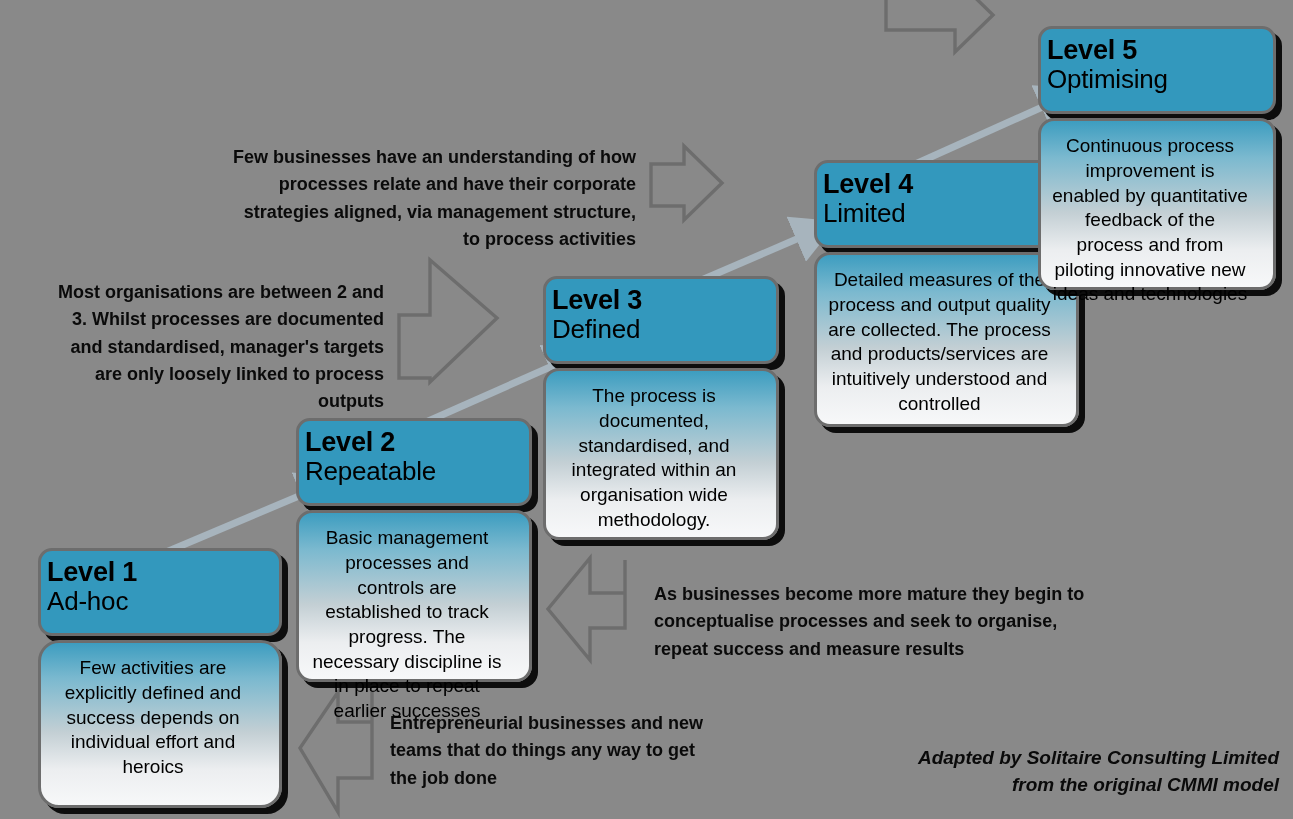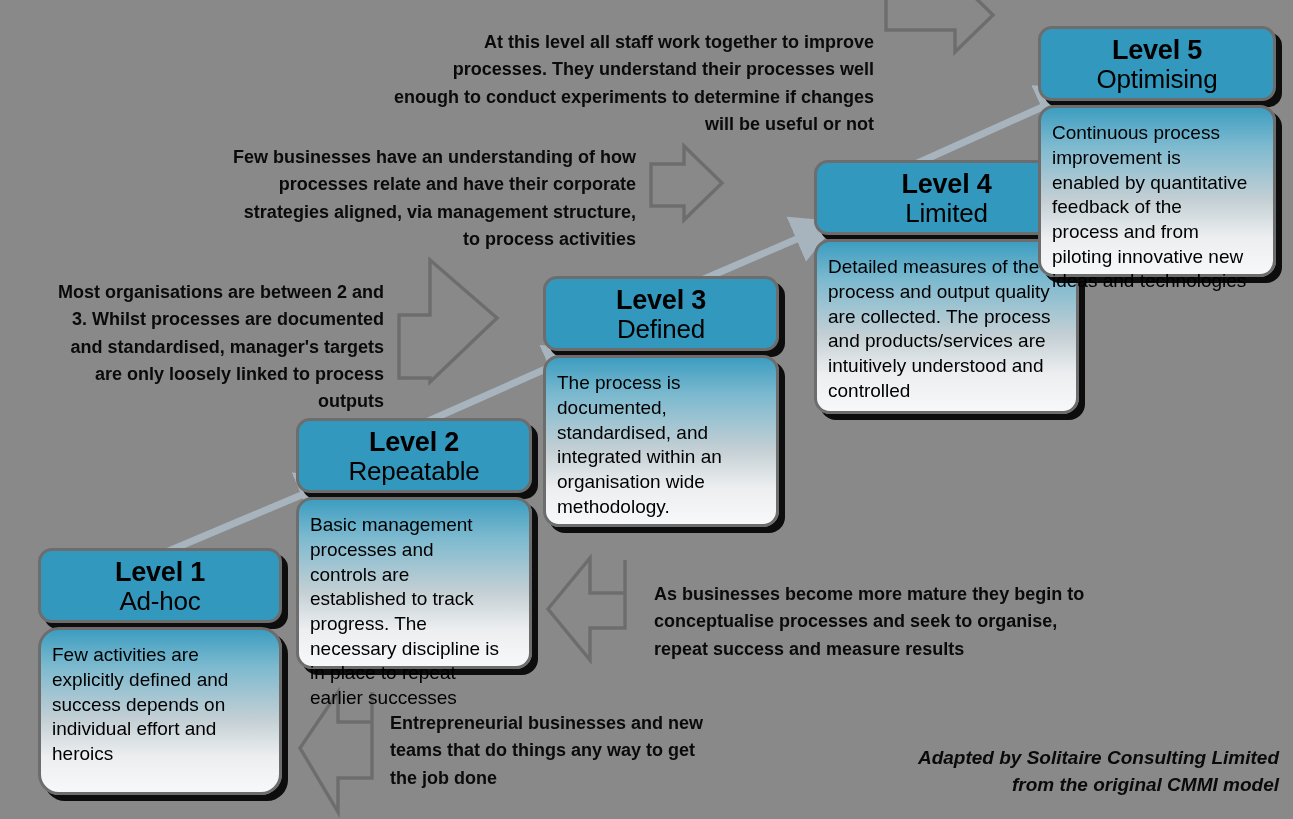--- a/index.html
+++ b/index.html
@@ -19,40 +19,40 @@
   #blockarrows{position:absolute;left:0;top:0;width:1293px;height:819px;z-index:2;}
 
   
   .level{position:absolute;z-index:4;width:240px;}
   .lvl-head{
     position:relative;
     background:#3398bd;
     border:3px solid #6d6d6d;
     border-radius:14px;
     box-shadow:6px 6px 0 #0d0d0d;
-    text-align:center;
-    padding:7px 6px 4px 6px;
+    text-align:left;
+    padding:7px 6px 17px 6px;
     box-sizing:border-box;
   }
   .lvl-num{
     font-size:27px;font-weight:bold;color:#000;
     line-height:1.08;letter-spacing:-0.2px;
   }
   .lvl-name{
     font-size:26px;font-weight:normal;color:#000;
     line-height:1.12;letter-spacing:-0.2px;
   }
   .lvl-body{
     position:relative;
     margin-top:4px;
     background:linear-gradient(to bottom,#3d9dc0 0%,#7bb9cf 22%,#c3cfd4 55%,#eceef0 78%,#f7f8f9 100%);
     border:3px solid #6d6d6d;
     border-radius:16px;
     box-shadow:6px 6px 0 #0d0d0d;
-    text-align:left;
+    text-align:center;
     padding:13px 25px 15px 11px;
     box-sizing:border-box;
     font-size:19px;
     color:#000;
     line-height:1.30;
   }
 
   
   .anno{
     position:absolute;z-index:3;
@@ -142,21 +142,20 @@
   </div>
 
   <div class="level" id="lv5" style="left:1038px;top:26px;width:238px;">
     <div class="lvl-head">
       <div class="lvl-num">Level 5</div>
       <div class="lvl-name">Optimising</div>
     </div>
     <div class="lvl-body" style="height:172px;">Continuous process improvement is enabled by quantitative feedback of the process and from piloting innovative new ideas and technologies</div>
   </div>
 
-  <div class="anno r" style="left:388px;top:29px;width:486px;">At this level all staff work together to improve processes. They understand their processes  well enough to conduct experiments to determine if changes will be useful or not</div>
 
   <div class="anno r" style="left:222px;top:144px;width:414px;">Few businesses have an understanding of how processes relate and have their corporate strategies aligned, via management structure, to process activities</div>
 
   <div class="anno r" style="left:42px;top:279px;width:342px;">Most organisations are between 2 and 3. Whilst processes are documented and standardised, manager's targets are only loosely linked to process outputs</div>
 
   <div class="anno l" style="left:654px;top:581px;width:452px;">As businesses become more mature they begin to conceptualise processes and seek to organise, repeat success and measure results</div>
 
   <div class="anno l" style="left:390px;top:710px;width:330px;">Entrepreneurial businesses and new teams that do things any way to get the job done</div>
 
   <div class="credit">

